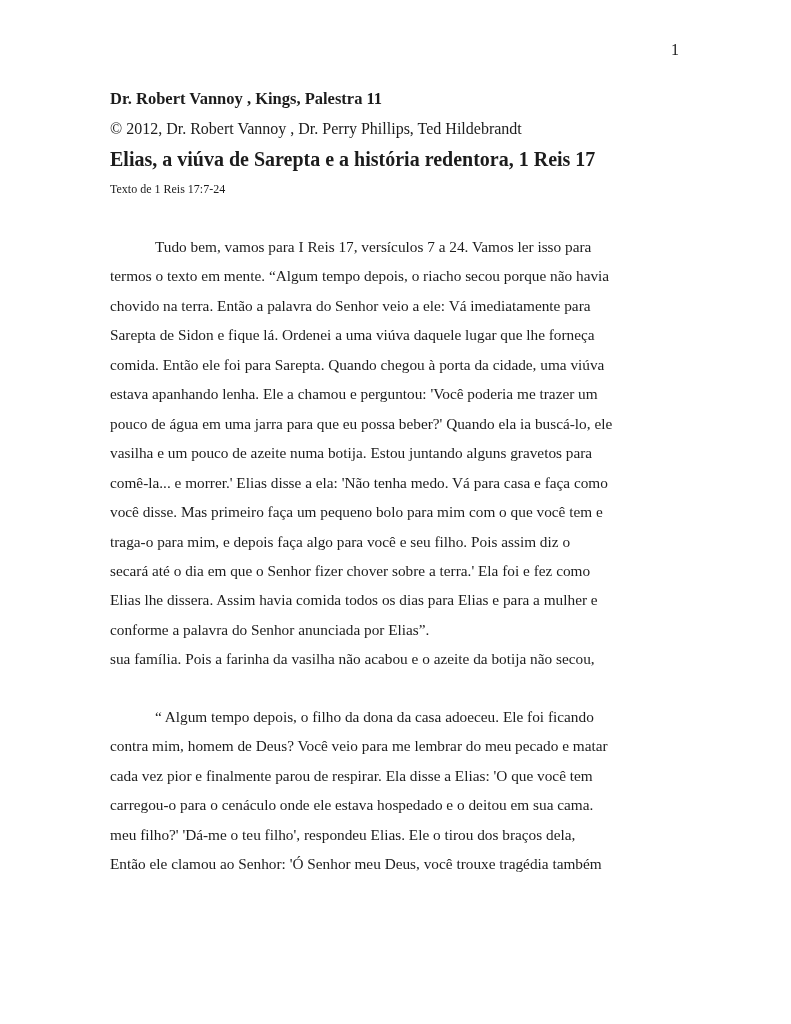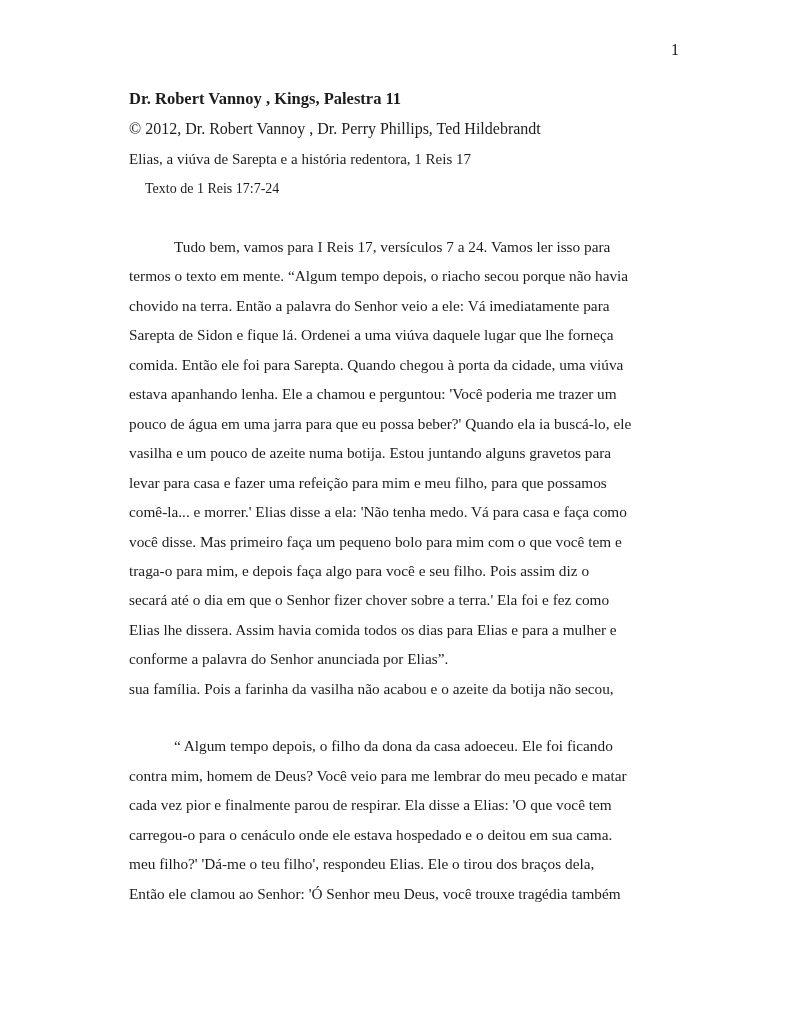--- a/index.html
+++ b/index.html
@@ -18,46 +18,45 @@
   }
   .page-number {
     position: absolute;
     top: 40px;
     right: 112px;
     font-size: 16px;
     line-height: 20px;
   }
   .content {
     position: absolute;
-    left: 129px;
+    left: 110px;
     top: 84px;
     width: 570px;
   }
   .doc-title {
     font-weight: bold;
     font-size: 16.5px;
     line-height: 30px;
     white-space: nowrap;
   }
   .copyright {
     font-size: 16px;
     line-height: 30px;
     white-space: nowrap;
   }
   .doc-subtitle {
-    font-weight: normal;
-    font-size: 15px;
+    font-weight: bold;
+    font-size: 20px;
     line-height: 30px;
     white-space: nowrap;
   }
   .scripture-ref {
-    font-size: 14px;
+    font-size: 12px;
     line-height: 30px;
     white-space: nowrap;
-    margin-left: 16px;
   }
   .body-text {
     font-size: 15.3px;
   }
   .line {
     line-height: 29.45px;
     white-space: nowrap;
   }
   .line.first {
     padding-left: 45px;
@@ -82,21 +81,20 @@
 
       <div>
         <div class="line first">Tudo bem, vamos para I Reis 17, versículos 7 a 24. Vamos ler isso para</div>
         <div class="line">termos o texto em mente. “Algum tempo depois, o riacho secou porque não havia</div>
         <div class="line">chovido na terra. Então a palavra do Senhor veio a ele: Vá imediatamente para</div>
         <div class="line">Sarepta de Sidon e fique lá. Ordenei a uma viúva daquele lugar que lhe forneça</div>
         <div class="line">comida. Então ele foi para Sarepta. Quando chegou à porta da cidade, uma viúva</div>
         <div class="line">estava apanhando lenha. Ele a chamou e perguntou: 'Você poderia me trazer um</div>
         <div class="line">pouco de água em uma jarra para que eu possa beber?' Quando ela ia buscá-lo, ele</div>
         <div class="line">vasilha e um pouco de azeite numa botija. Estou juntando alguns gravetos para</div>
-        <div class="line">levar para casa e fazer uma refeição para mim e meu filho, para que possamos</div>
         <div class="line">comê-la... e morrer.' Elias disse a ela: 'Não tenha medo. Vá para casa e faça como</div>
         <div class="line">você disse. Mas primeiro faça um pequeno bolo para mim com o que você tem e</div>
         <div class="line">traga-o para mim, e depois faça algo para você e seu filho. Pois assim diz o</div>
         <div class="line">secará até o dia em que o Senhor fizer chover sobre a terra.' Ela foi e fez como</div>
         <div class="line">Elias lhe dissera. Assim havia comida todos os dias para Elias e para a mulher e</div>
         <div class="line">conforme a palavra do Senhor anunciada por Elias”.</div>
         <div class="line">sua família. Pois a farinha da vasilha não acabou e o azeite da botija não secou,</div>
       </div>
 
       <div>

